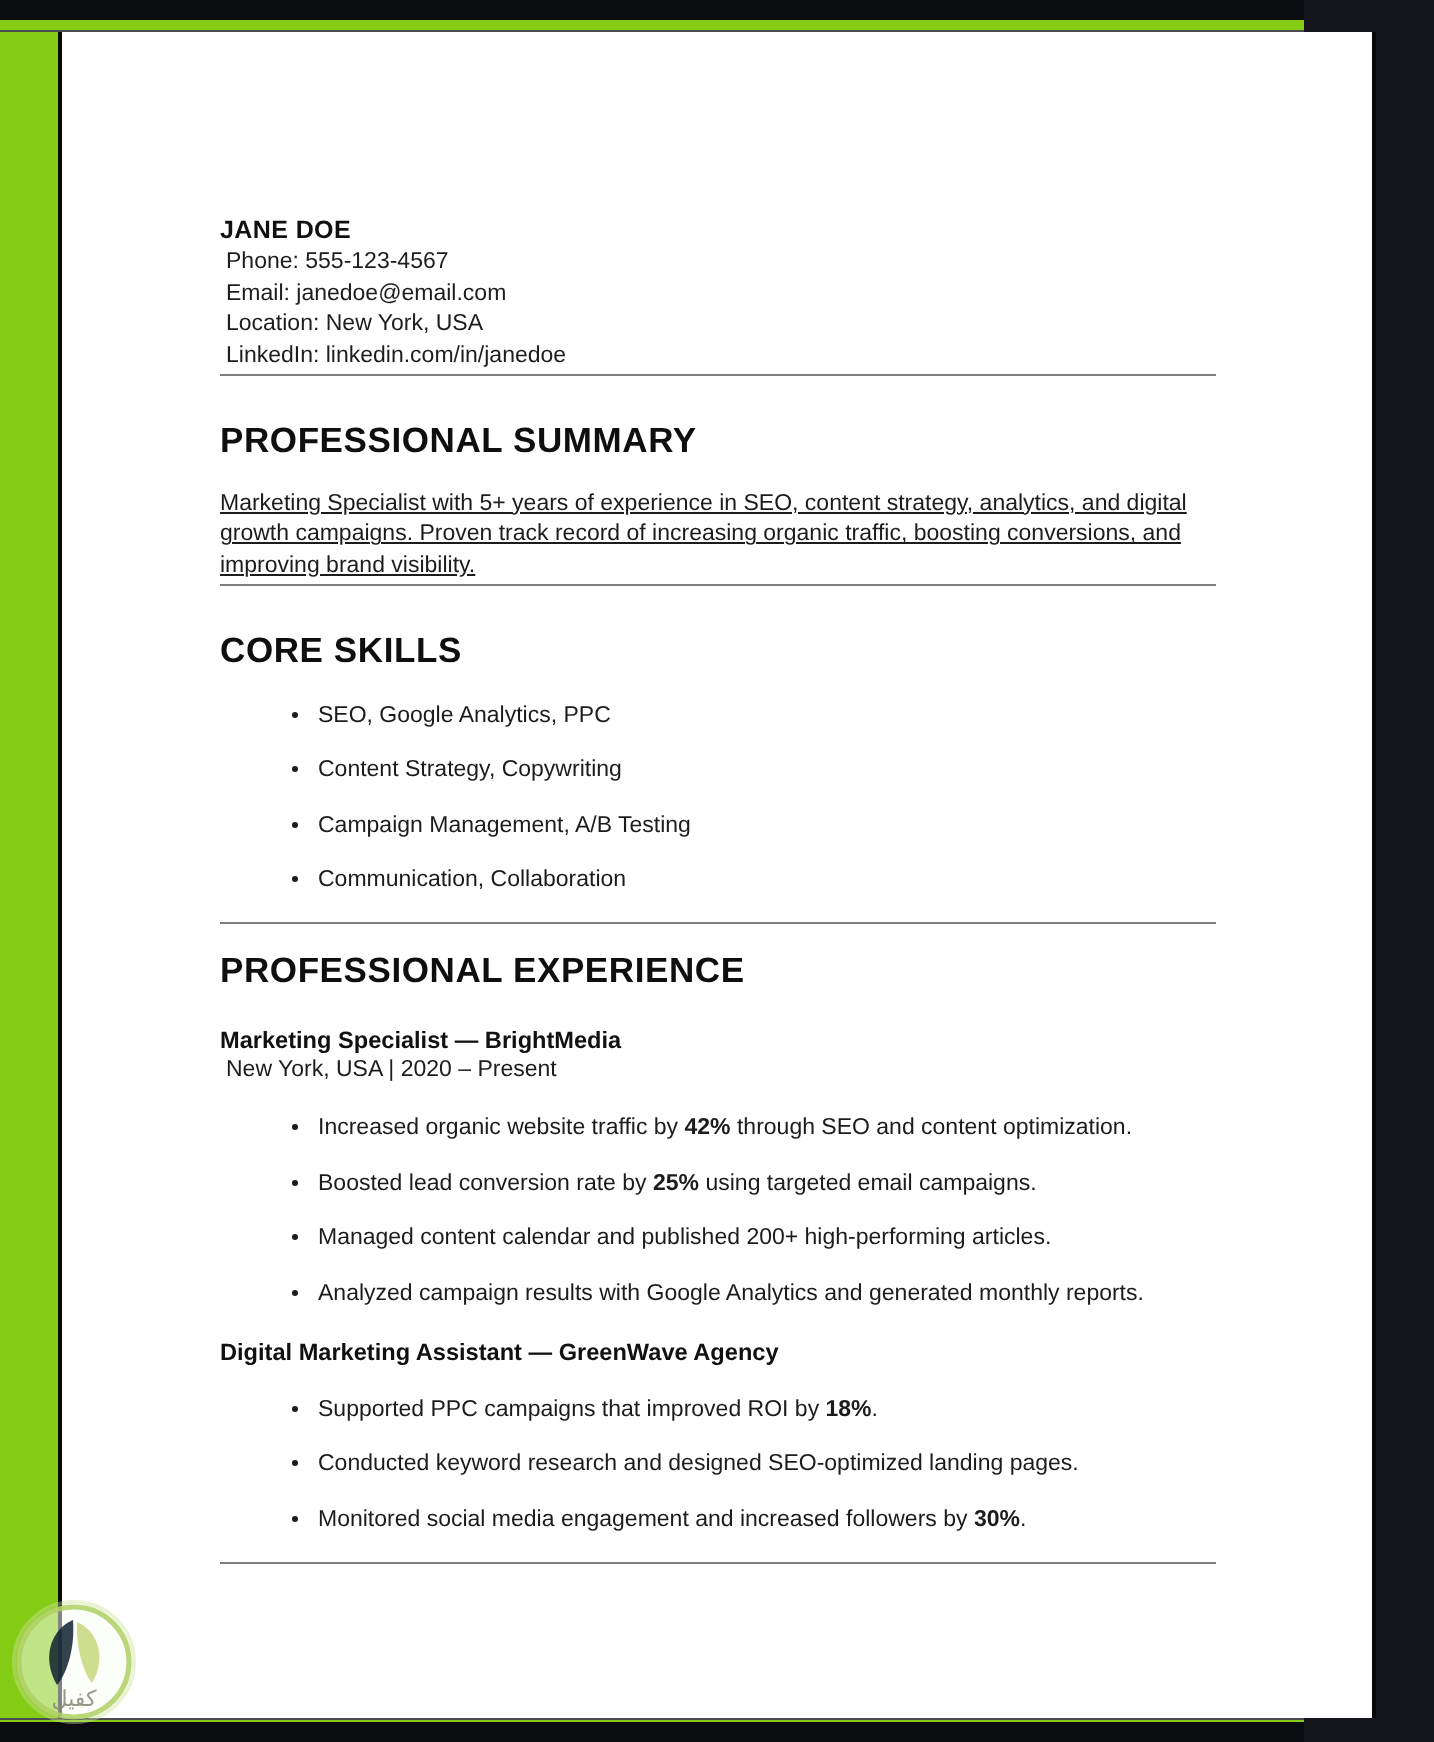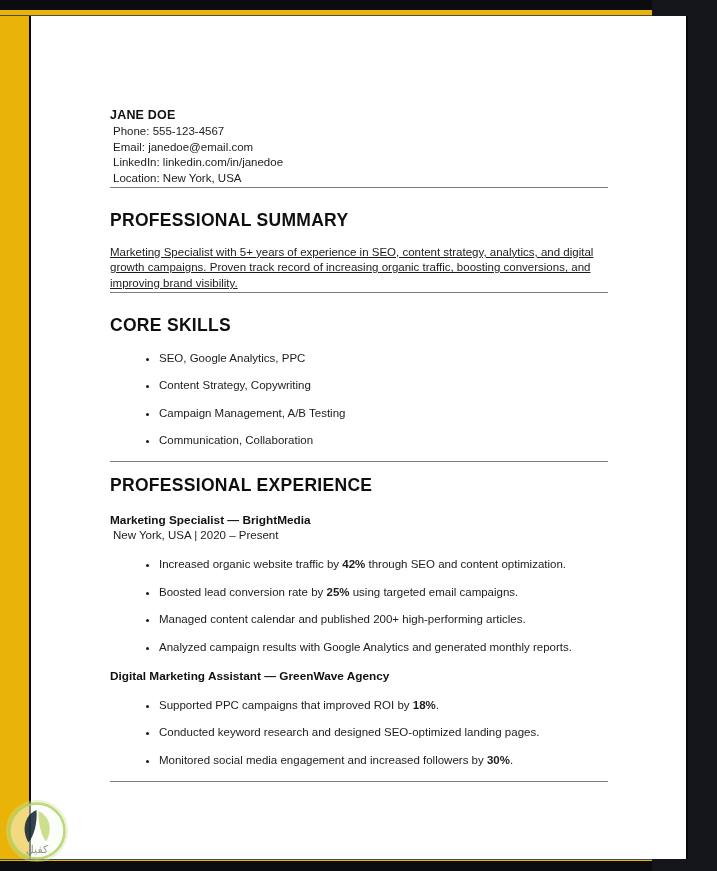--- a/index.html
+++ b/index.html
@@ -1,21 +1,21 @@
 <!DOCTYPE html>
 <html><head>
 <meta charset="utf-8">
 <style>
   html,body{margin:0;padding:0;}
   body{
     width:717px;height:871px;overflow:hidden;
     background:#14161c;
     font-family:"Liberation Sans", sans-serif;
   }
-  .frame{position:relative;width:652px;height:871px;background:#eab308;}
+  .frame{position:relative;width:652px;height:871px;background:#84cc16;}
   .top-strip{position:absolute;left:0;top:0;width:100%;height:10px;background:#0a0c10;}
   .hairline{position:absolute;left:0;width:100%;height:1px;background:#4a4c52;}
   .hl-top{top:15px;}
   .hl-bottom{top:859px;}
   .bottom-strip{position:absolute;left:0;top:861px;width:100%;height:10px;background:#0a0c10;}
 
   .page{
     position:absolute;left:29px;top:16px;width:659px;height:843px;
     box-sizing:border-box;background:#ffffff;
     border-left:2px solid #07080c;border-right:2px solid #07080c;
@@ -51,22 +51,22 @@
 
 <div class="frame">
   <div class="top-strip"></div>
   <div class="hairline hl-top"></div>
 
   <div class="page">
     <h1 class="name">JANE DOE</h1>
     <div class="contact">
       <div>Phone: 555-123-4567</div>
       <div>Email: janedoe@email.com</div>
+      <div>Location: New York, USA</div>
       <div>LinkedIn: linkedin.com/in/janedoe</div>
-      <div>Location: New York, USA</div>
     </div>
 
     <hr class="rule r1">
 
     <h2 class="section">PROFESSIONAL SUMMARY</h2>
     <p class="body-text">Marketing Specialist with 5+ years of experience in SEO, content strategy, analytics, and digital growth campaigns. Proven track record of increasing organic traffic, boosting conversions, and improving brand visibility.</p>
 
     <hr class="rule r2">
 
     <h2 class="section">CORE SKILLS</h2>

